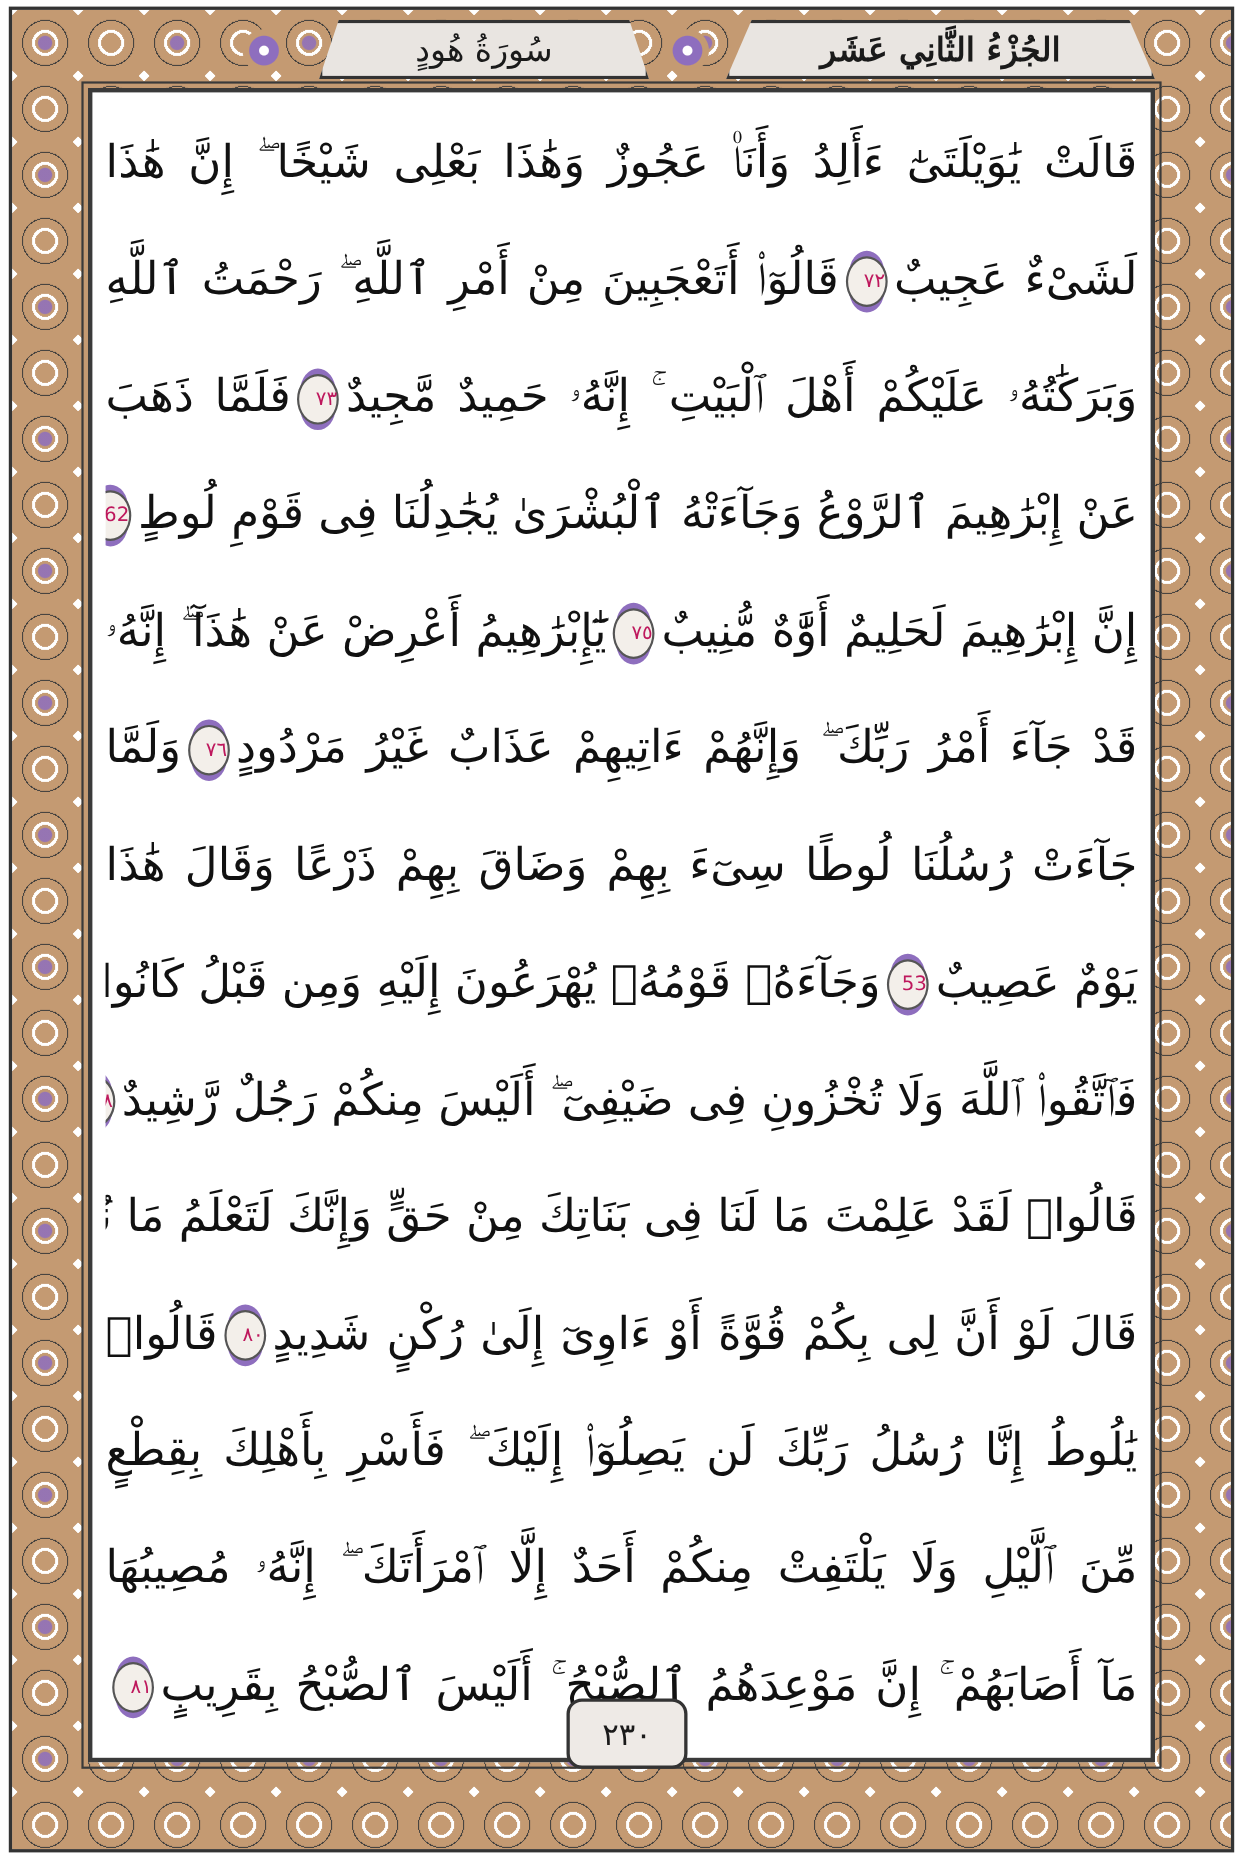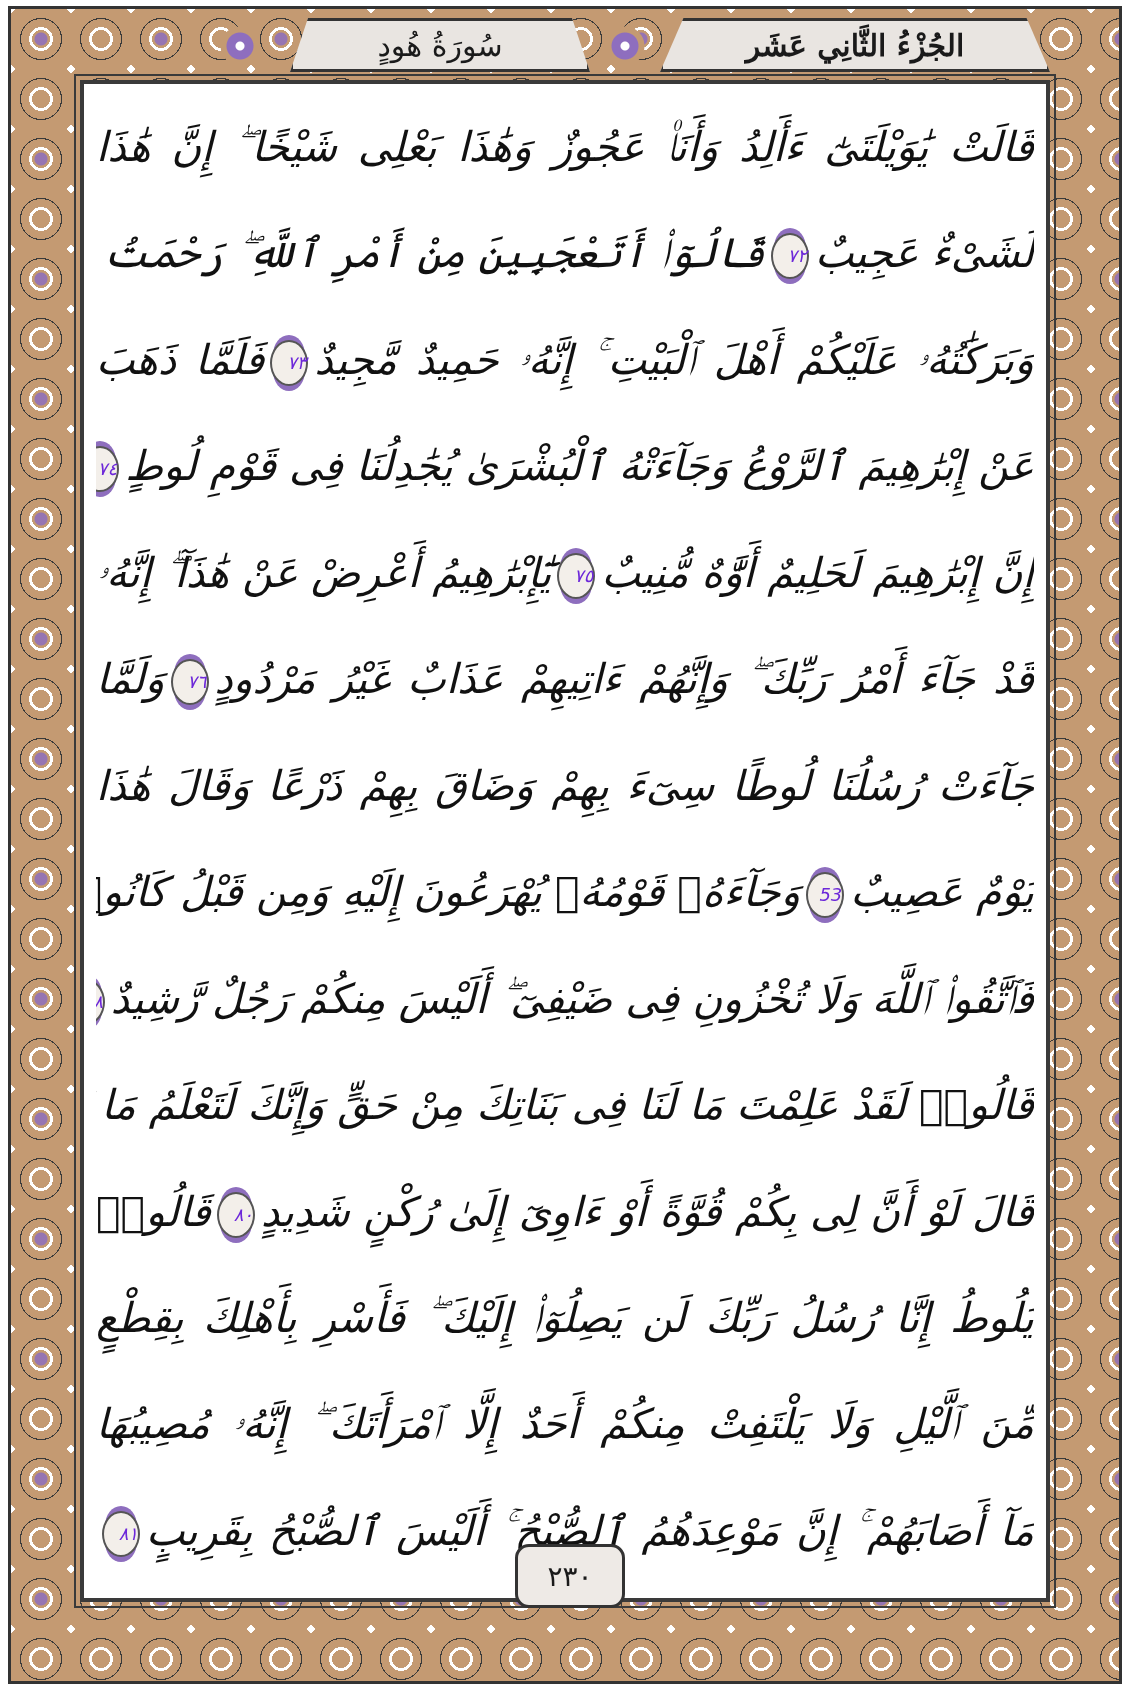--- a/index.html
+++ b/index.html
@@ -49,29 +49,28 @@
   }
   .text-lines {
     position:absolute; left:12px; right:12px; top:20px; bottom:20px;
     display:flex; flex-direction:column; justify-content:space-between;
   }
   .line {
     direction:rtl; text-align:justify; text-align-last:justify;
     font-size:41px; line-height:86px; height:90px; color:#111;
     white-space:nowrap; overflow:hidden;
     font-family:"DejaVu Sans", sans-serif;
-    font-style:italic;
   }
   .ayah-marker {
     display:inline-block; vertical-align:middle;
     width:34px; height:42px; margin:0 6px;
     border-radius:50% / 50%;
     background:#f3efea; border:2px solid #555;
     box-shadow:0 -8px 0 -3px #8e6ebe, 0 8px 0 -3px #8e6ebe;
-    font-size:18px; line-height:42px; text-align:center; color:#6d28d9;
+    font-size:18px; line-height:42px; text-align:center; color:#be185d;
     direction:rtl;
   }
 
   
   .page-number-box {
     position:absolute; left:515px; top:1544px; width:110px; height:64px;
     background:#eeeae6; border:3px solid #333; border-radius:14px; box-sizing:border-box;
     display:flex; align-items:center; justify-content:center;
     font-size:28px; color:#1a1a1a; direction:rtl;
   }
@@ -90,21 +89,21 @@
   <div class="header-cartouche cartouche-right">
     <span class="header-text">الجُزْءُ الثَّانِي عَشَر</span>
   </div>
 </div>
 
 <div class="text-frame">
   <div class="text-lines">
     <div class="line"><span>قَالَتْ يَٰوَيْلَتَىٰٓ ءَأَلِدُ وَأَنَا۠ عَجُوزٌ وَهَٰذَا بَعْلِى شَيْخًا ۖ إِنَّ هَٰذَا</span></div>
     <div class="line"><span>لَشَىْءٌ عَجِيبٌ</span><span class="ayah-marker">٧٢</span><span>قَالُوٓا۟ أَتَعْجَبِينَ مِنْ أَمْرِ ٱللَّهِ ۖ رَحْمَتُ ٱللَّهِ</span></div>
     <div class="line"><span>وَبَرَكَٰتُهُۥ عَلَيْكُمْ أَهْلَ ٱلْبَيْتِ ۚ إِنَّهُۥ حَمِيدٌ مَّجِيدٌ</span><span class="ayah-marker">٧٣</span><span>فَلَمَّا ذَهَبَ</span></div>
-    <div class="line"><span>عَنْ إِبْرَٰهِيمَ ٱلرَّوْعُ وَجَآءَتْهُ ٱلْبُشْرَىٰ يُجَٰدِلُنَا فِى قَوْمِ لُوطٍ</span><span class="ayah-marker">٧٤</span></div>
+    <div class="line"><span>عَنْ إِبْرَٰهِيمَ ٱلرَّوْعُ وَجَآءَتْهُ ٱلْبُشْرَىٰ يُجَٰدِلُنَا فِى قَوْمِ لُوطٍ</span><span class="ayah-marker">62</span></div>
     <div class="line"><span>إِنَّ إِبْرَٰهِيمَ لَحَلِيمٌ أَوَّٰهٌ مُّنِيبٌ</span><span class="ayah-marker">٧٥</span><span>يَٰٓإِبْرَٰهِيمُ أَعْرِضْ عَنْ هَٰذَآ ۖ إِنَّهُۥ</span></div>
     <div class="line"><span>قَدْ جَآءَ أَمْرُ رَبِّكَ ۖ وَإِنَّهُمْ ءَاتِيهِمْ عَذَابٌ غَيْرُ مَرْدُودٍ</span><span class="ayah-marker">٧٦</span><span>وَلَمَّا</span></div>
     <div class="line"><span>جَآءَتْ رُسُلُنَا لُوطًا سِىٓءَ بِهِمْ وَضَاقَ بِهِمْ ذَرْعًا وَقَالَ هَٰذَا</span></div>
     <div class="line"><span>يَوْمٌ عَصِيبٌ</span><span class="ayah-marker">53</span><span>وَجَآءَهُۥ قَوْمُهُۥ يُهْرَعُونَ إِلَيْهِ وَمِن قَبْلُ كَانُوا۟</span></div>
     <div class="line"><span>فَٱتَّقُوا۟ ٱللَّهَ وَلَا تُخْزُونِ فِى ضَيْفِىٓ ۖ أَلَيْسَ مِنكُمْ رَجُلٌ رَّشِيدٌ</span><span class="ayah-marker">٧٨</span></div>
     <div class="line"><span>قَالُوا۟ لَقَدْ عَلِمْتَ مَا لَنَا فِى بَنَاتِكَ مِنْ حَقٍّ وَإِنَّكَ لَتَعْلَمُ مَا نُرِيدُ</span></div>
     <div class="line"><span>قَالَ لَوْ أَنَّ لِى بِكُمْ قُوَّةً أَوْ ءَاوِىٓ إِلَىٰ رُكْنٍ شَدِيدٍ</span><span class="ayah-marker">٨٠</span><span>قَالُوا۟</span></div>
     <div class="line"><span>يَٰلُوطُ إِنَّا رُسُلُ رَبِّكَ لَن يَصِلُوٓا۟ إِلَيْكَ ۖ فَأَسْرِ بِأَهْلِكَ بِقِطْعٍ</span></div>
     <div class="line"><span>مِّنَ ٱلَّيْلِ وَلَا يَلْتَفِتْ مِنكُمْ أَحَدٌ إِلَّا ٱمْرَأَتَكَ ۖ إِنَّهُۥ مُصِيبُهَا</span></div>
     <div class="line"><span>مَآ أَصَابَهُمْ ۚ إِنَّ مَوْعِدَهُمُ ٱلصُّبْحُ ۚ أَلَيْسَ ٱلصُّبْحُ بِقَرِيبٍ</span><span class="ayah-marker">٨١</span></div>

